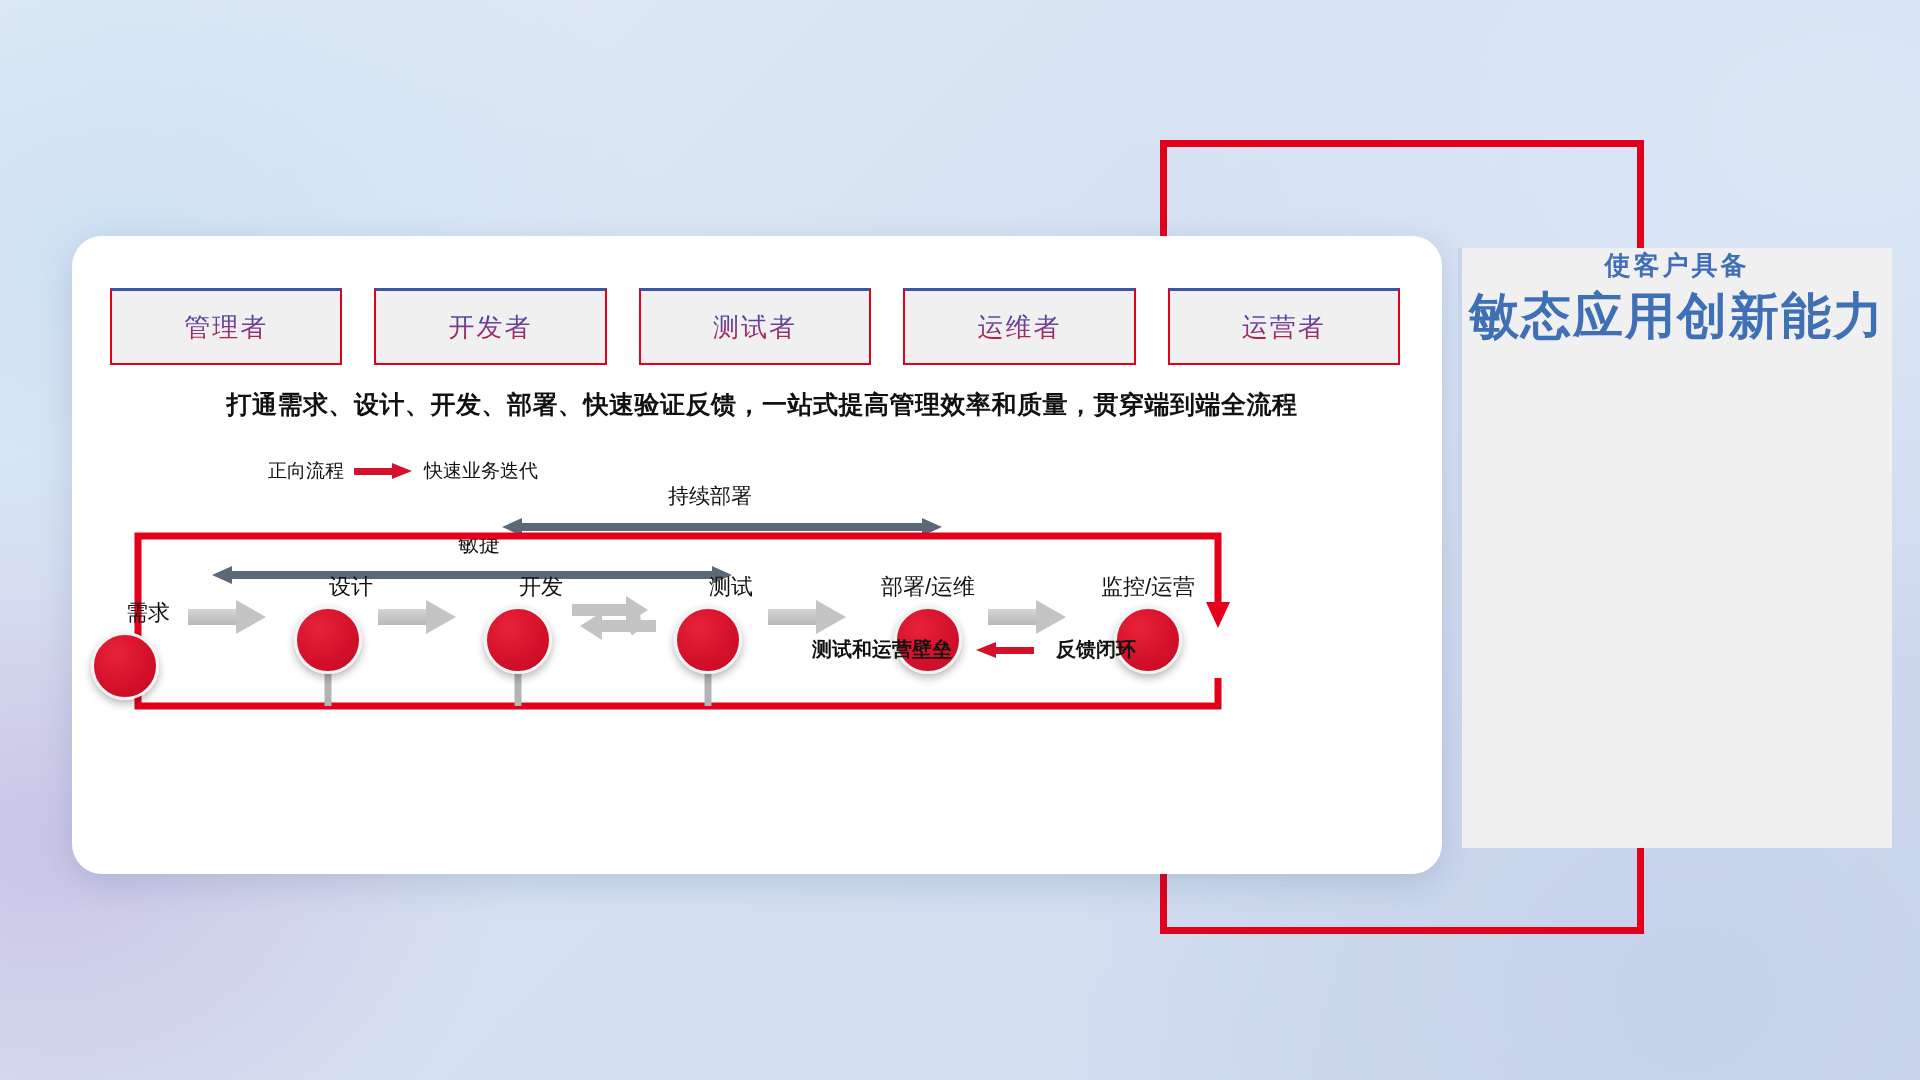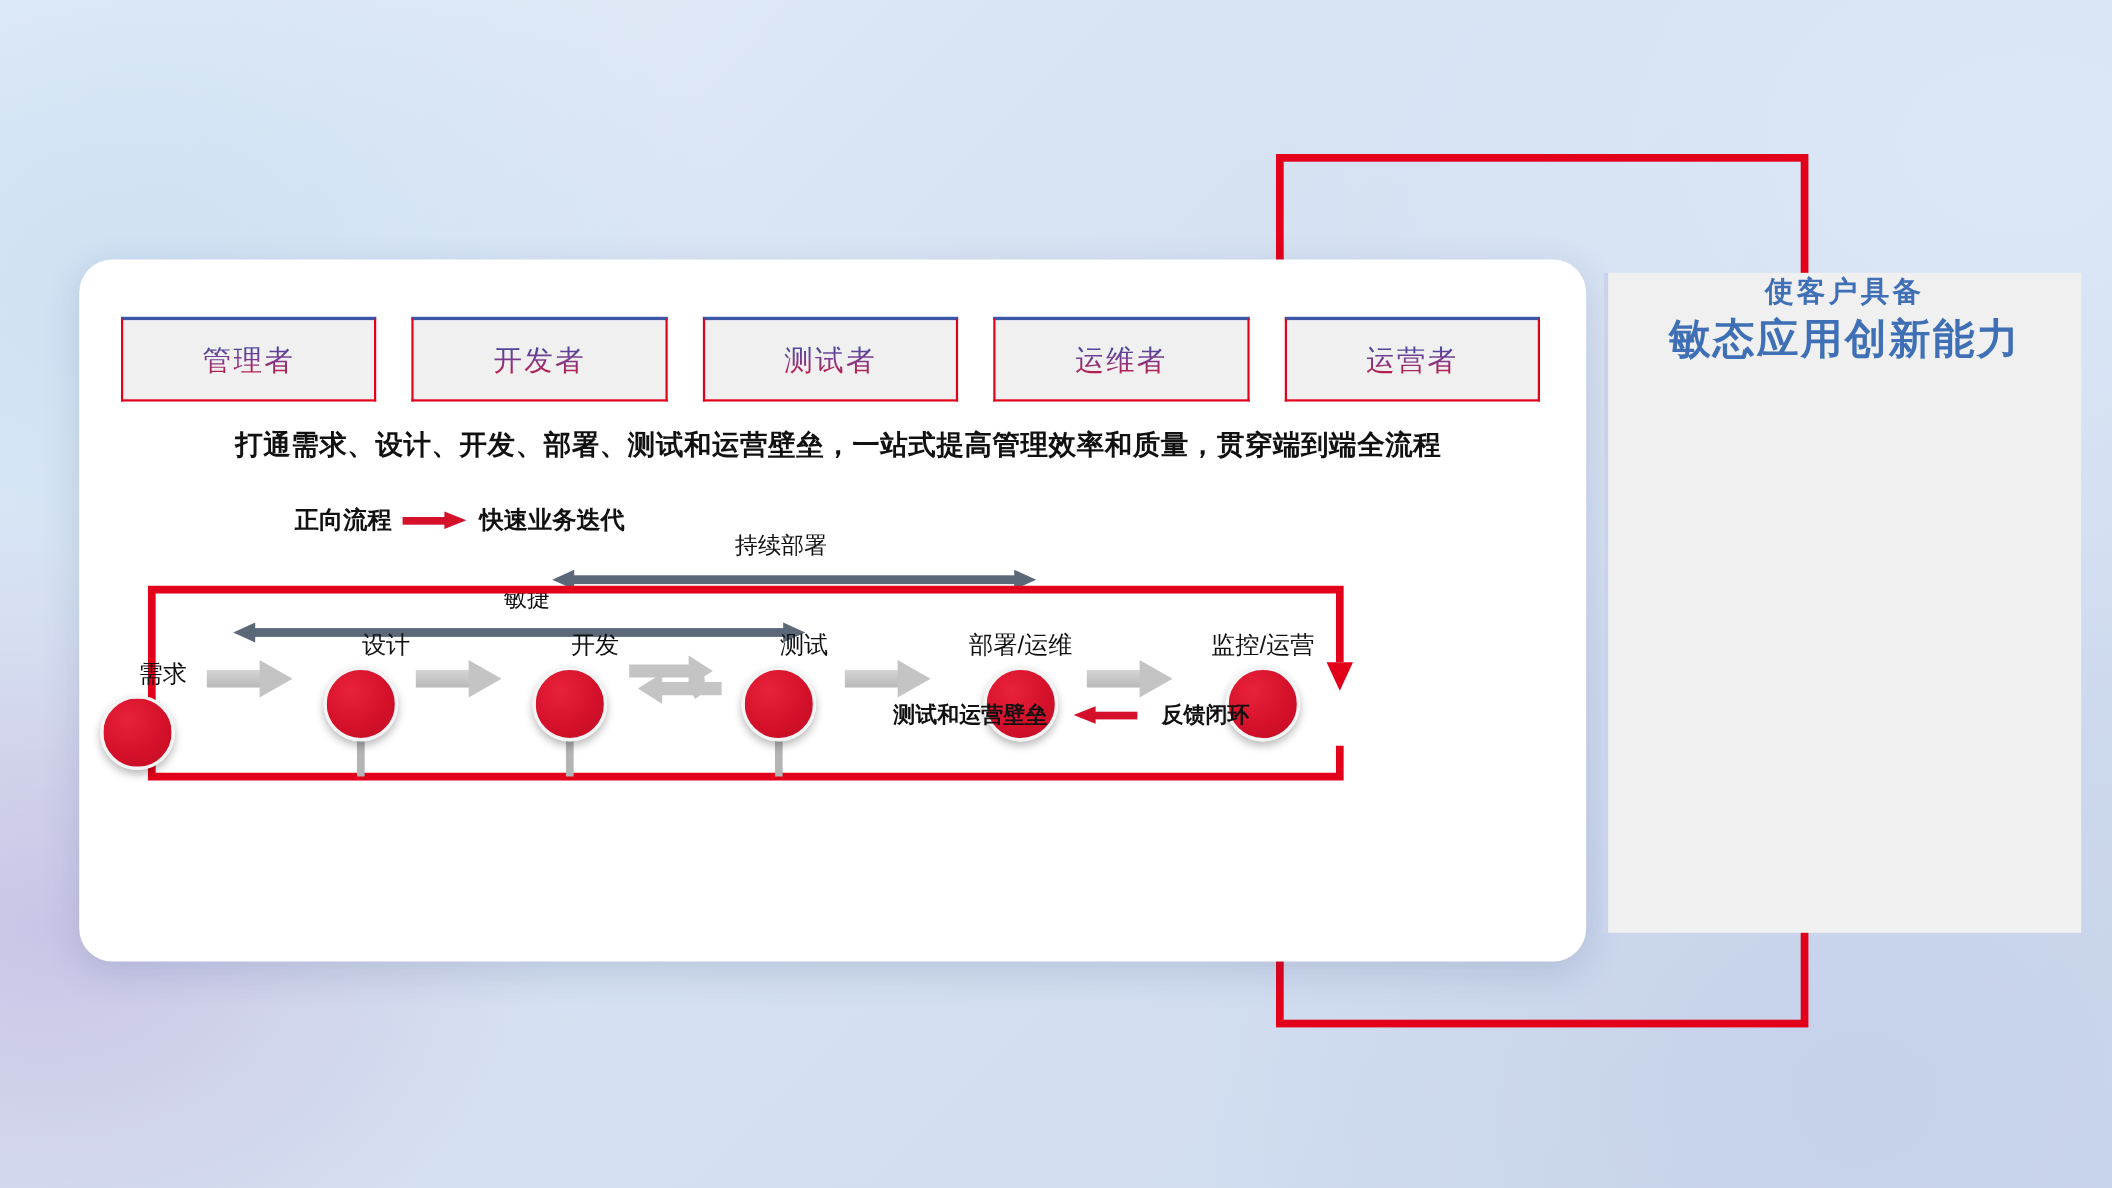--- a/index.html
+++ b/index.html
@@ -43,21 +43,21 @@
   }
 
   
   .desc{
     position:absolute;left:40px;top:152px;width:1300px;text-align:center;
     font-size:25px;font-weight:bold;color:#111;letter-spacing:.5px;
   }
 
   
   .legend{position:absolute;left:196px;top:222px;display:flex;align-items:center;gap:10px;}
-  .legend .t{font-size:22px;font-weight:bold;color:#111;}
+  .legend .t{font-size:19px;font-weight:normal;color:#111;}
   .ar-red{width:60px;height:16px;position:relative;}
   .ar-red:before{content:"";position:absolute;left:0;top:5px;width:40px;height:7px;background:#d5102a;}
   .ar-red:after{content:"";position:absolute;left:38px;top:0;border-left:20px solid #d5102a;border-top:8px solid transparent;border-bottom:8px solid transparent;}
   .ar-red-l{width:60px;height:16px;position:relative;}
   .ar-red-l:before{content:"";position:absolute;right:0;top:5px;width:40px;height:7px;background:#d5102a;}
   .ar-red-l:after{content:"";position:absolute;right:38px;top:0;border-right:20px solid #d5102a;border-top:8px solid transparent;border-bottom:8px solid transparent;}
 
   
   .spanarrow{position:absolute;height:18px;}
   .spanarrow .bar{position:absolute;left:18px;right:18px;top:5px;height:8px;background:#5a6878;}
@@ -87,21 +87,21 @@
   .fb .t{font-size:20px;font-weight:bold;color:#111;}
 
   
   .panel{
     position:absolute;left:1458px;top:248px;width:430px;height:600px;
     background:#f0f0f0;border-left:4px solid #c9d4ea;
     z-index:5;
   }
   .panel h2{margin:0;padding:0;text-align:center;color:#3f6fb5;font-weight:bold;}
   .p-line1{font-size:26px;margin-top:42px;letter-spacing:3px;}
-  .p-line2{font-size:38px;margin-top:26px;letter-spacing:2px;}
+  .p-line2{font-size:50px;margin-top:26px;letter-spacing:2px;}
   .chips{margin-top:34px;padding:0 14px;display:flex;flex-wrap:wrap;gap:18px 16px;justify-content:center;}
   .chip{
     background:#fff;border-radius:12px;height:60px;
     display:flex;align-items:center;justify-content:center;
     font-size:27px;font-weight:bold;color:#1f1f1f;
     box-shadow:0 3px 6px rgba(0,0,0,.18);
   }
   .chip.half{width:183px;}
   .chip.full{width:382px;}
 </style>
@@ -123,21 +123,21 @@
         <span>测试者</span>
       </div>
     <div class="role">
         <span>运维者</span>
       </div>
     <div class="role">
         <span>运营者</span>
       </div>
   </div>
 
-  <div class="desc">打通需求、设计、开发、部署、测试和运营壁垒，一站式提高管理效率和质量，贯穿端到端全流程</div>
+  <div class="desc">打通需求、设计、开发、部署、快速验证反馈，一站式提高管理效率和质量，贯穿端到端全流程</div>
 
   <div class="legend">
     <div class="t">正向流程</div>
     <div class="ar-red"></div>
     <div class="t">快速业务迭代</div>
   </div>
 
   <div class="spanlabel" style="left:596px;top:246px;">持续部署</div>
   <div class="spanarrow" style="left:430px;top:282px;width:440px;">
     <div class="hl"></div>

